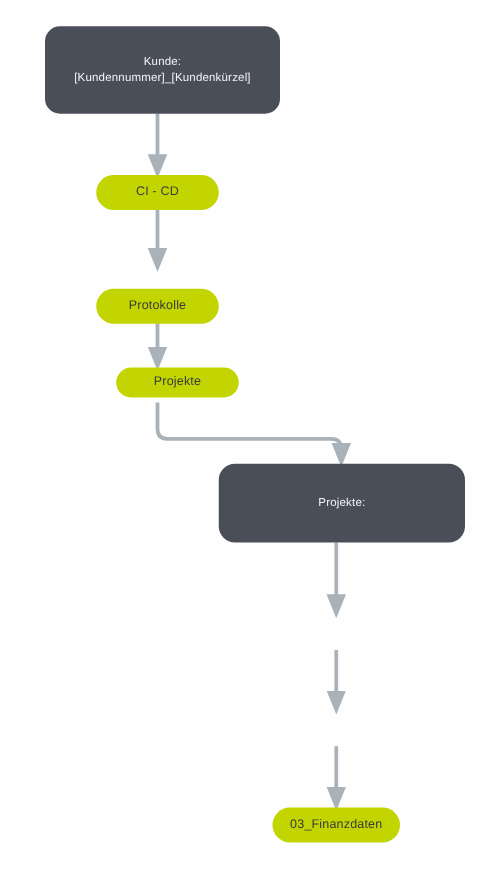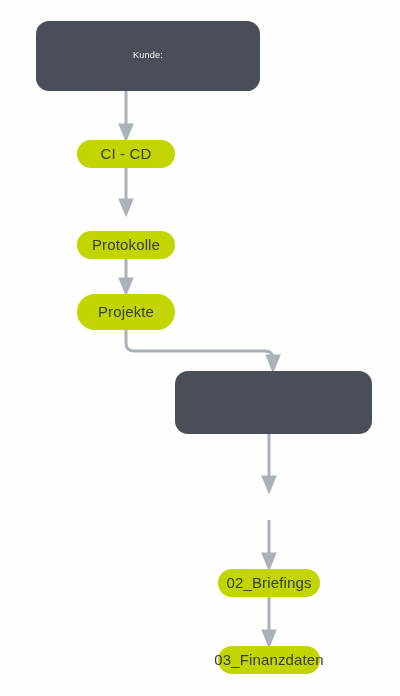--- a/index.html
+++ b/index.html
@@ -47,37 +47,37 @@
     letter-spacing: 0.15px;
     color: #f2f3f4;
     padding: 0 6px;
   }
   .node-pill {
     background: #c2d500;
     border-radius: 999px;
     color: #3c3c3c;
   }
   .node-pill .node-label {
-    font-size: 15px;
+    font-size: 10px;
     line-height: 12px;
     letter-spacing: 0.15px;
     color: #3b3b39;
     padding: 0 8px;
     white-space: nowrap;
   }
   .node-label {
     display: block;
     pointer-events: none;
   }
 
   
-  #node-kunde        { left: 36px;  top: 21px;  width: 224px; height: 70px; }
+  #node-kunde        { left: 36px;  top: 21px;  width: 188px; height: 70px; border-radius: 12px; }
   #node-ci-cd        { left: 77px;  top: 140px; width: 98px;  height: 28px; }
   #node-protokolle   { left: 77px;  top: 215px; width: 98px;  height: 28px; margin-top: 16px; }
-  #node-projekte     { left: 77px;  top: 294px; width: 98px;  height: 36px; }
+  #node-projekte     { left: 93px;  top: 294px; width: 98px;  height: 24px; }
   #node-projekte-box { left: 175px; top: 371px; width: 197px; height: 63px; }
   #node-01           { left: 218px; top: 492px; width: 102px; height: 28px; }
   #node-02           { left: 218px; top: 569px; width: 102px; height: 28px; }
   #node-03           { left: 218px; top: 646px; width: 102px; height: 28px; }
 </style>
 </head>
 <body>
 
 <div id="diagram-canvas">
 
@@ -99,42 +99,41 @@
     <line x1="269" y1="434" x2="269" y2="485" stroke="#a8b2b8" stroke-width="3" marker-end="url(#arrowhead)"></line>
 
     <line x1="269" y1="520" x2="269" y2="562" stroke="#a8b2b8" stroke-width="3" marker-end="url(#arrowhead)"></line>
 
     <line x1="269" y1="597" x2="269" y2="639" stroke="#a8b2b8" stroke-width="3" marker-end="url(#arrowhead)"></line>
   </svg>
 
   <div class="node node-dark" id="node-kunde">
     <div>
       <span class="node-label">Kunde:</span>
+      <span class="node-label">[Kundennummer]_[Kundenkürzel]</span>
     </div>
   </div>
 
   <div class="node node-pill" id="node-ci-cd">
     <span class="node-label">CI - CD</span>
   </div>
 
   <div class="node node-pill" id="node-protokolle">
     <span class="node-label">Protokolle</span>
   </div>
 
   <div class="node node-pill" id="node-projekte">
     <span class="node-label">Projekte</span>
   </div>
 
   <div class="node node-dark" id="node-projekte-box">
     <div>
+      <span class="node-label">Projekte:</span>
     </div>
   </div>
 
 
-  <div class="node node-pill" id="node-02">
-    <span class="node-label">02_Briefings</span>
-  </div>
 
   <div class="node node-pill" id="node-03">
     <span class="node-label">03_Finanzdaten</span>
   </div>
 
 </div>
 
 </body></html>

